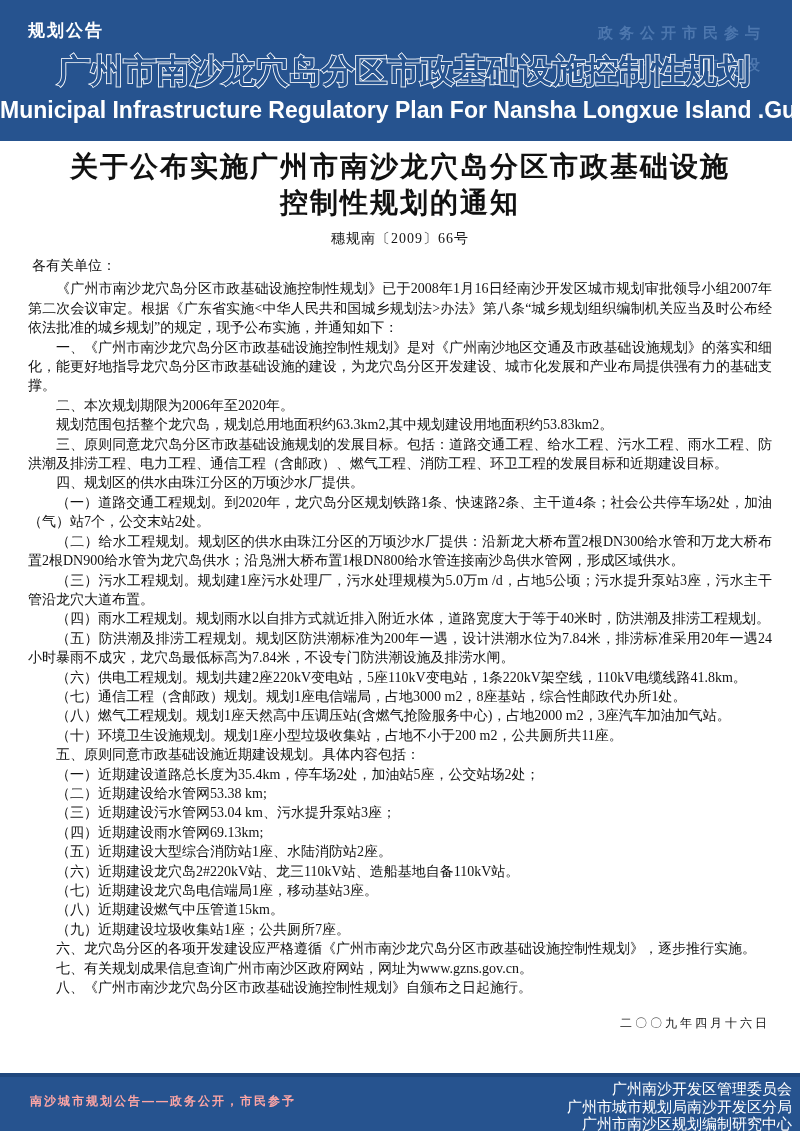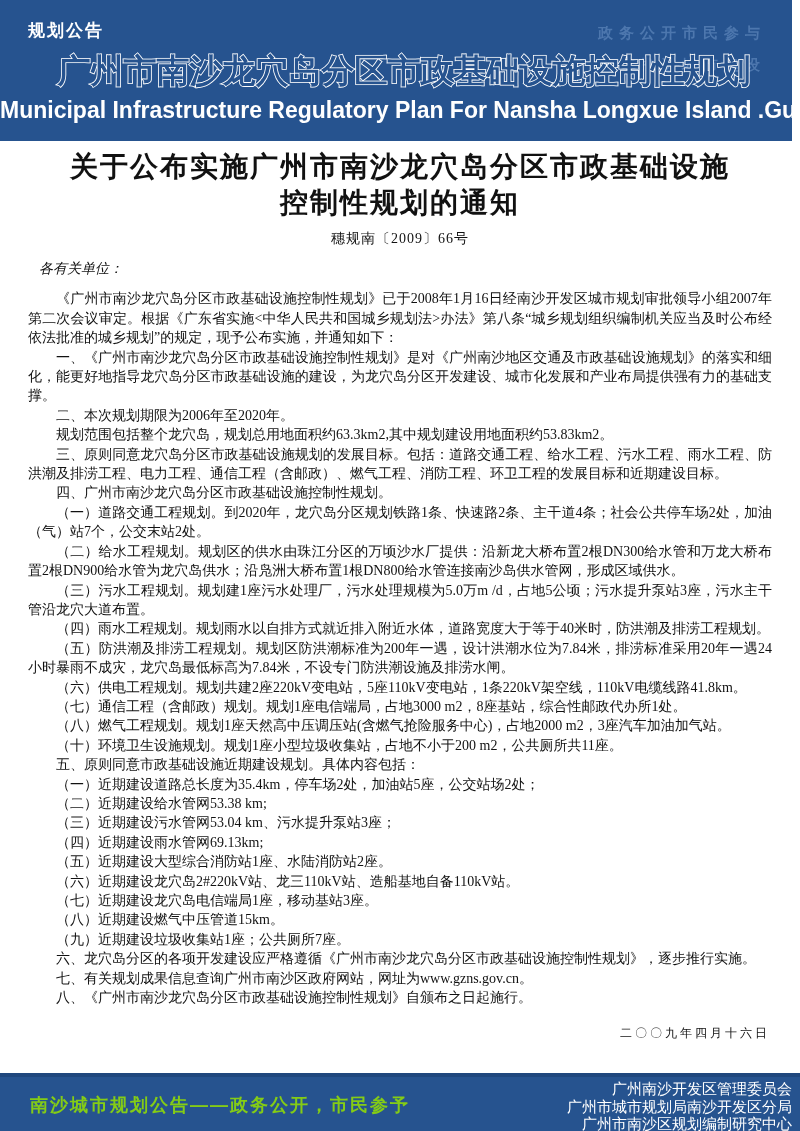--- a/index.html
+++ b/index.html
@@ -43,33 +43,33 @@
   .main { position:absolute; top:141px; left:0; width:800px; }
   .notice-title {
     margin:8px 30px 0; text-align:center;
     font-size:28px; line-height:36px; font-weight:bold; letter-spacing:2px;
   }
   .doc-number { text-align:center; font-size:14px; margin-top:9px; letter-spacing:1px; }
   .body-text {
     margin:8px 28px 0; font-size:14px; line-height:19.4px;
     text-align:justify; text-justify:inter-ideograph;
   }
-  .salutation { margin:11px;font-style:italic; }
+  .salutation { margin:4px; }
   .body-text p.para { margin:0; text-indent:2em; }
   .issue-date { text-align:right; margin:18px 30px 0; font-size:12px; letter-spacing:3px; }
 
   
   .footer {
     position:absolute; left:0; bottom:0; width:800px; height:58px;
     border-top:4px solid #1f477d;
   }
   .ftr-wm {
-    position:absolute; left:30px; top:16px; color:#84cc16;
+    position:absolute; left:30px; top:16px; color:#fca5a5;
     font-family:"Liberation Sans","DejaVu Sans",sans-serif;
-    font-weight:bold; font-size:18px; letter-spacing:2px; white-space:nowrap;
+    font-weight:bold; font-size:12px; letter-spacing:2px; white-space:nowrap;
   }
   .orgs {
     position:absolute; right:8px; top:3px; text-align:right; color:#ffffff;
     font-family:"Liberation Sans","DejaVu Sans",sans-serif;
     font-size:15px; line-height:17.5px;
   }
   .orgs div { margin:0; }
 </style>
 </head>
 <body>
@@ -90,21 +90,21 @@
   <div class="doc-number">穗规南〔2009〕66号</div>
 
   <div class="body-text">
     <p class="salutation">各有关单位：</p>
     <div>
         <p class="para">《广州市南沙龙穴岛分区市政基础设施控制性规划》已于2008年1月16日经南沙开发区城市规划审批领导小组2007年第二次会议审定。根据《广东省实施&lt;中华人民共和国城乡规划法&gt;办法》第八条“城乡规划组织编制机关应当及时公布经依法批准的城乡规划”的规定，现予公布实施，并通知如下：</p>
         <p class="para">一、《广州市南沙龙穴岛分区市政基础设施控制性规划》是对《广州南沙地区交通及市政基础设施规划》的落实和细化，能更好地指导龙穴岛分区市政基础设施的建设，为龙穴岛分区开发建设、城市化发展和产业布局提供强有力的基础支撑。</p>
         <p class="para">二、本次规划期限为2006年至2020年。</p>
         <p class="para">规划范围包括整个龙穴岛，规划总用地面积约63.3km2,其中规划建设用地面积约53.83km2。</p>
         <p class="para">三、原则同意龙穴岛分区市政基础设施规划的发展目标。包括：道路交通工程、给水工程、污水工程、雨水工程、防洪潮及排涝工程、电力工程、通信工程（含邮政）、燃气工程、消防工程、环卫工程的发展目标和近期建设目标。</p>
-        <p class="para">四、广州市南沙龙穴岛分区市政基础设施控制性规划。</p>
+        <p class="para">四、规划区的供水由珠江分区的万顷沙水厂提供。</p>
         <p class="para">（一）道路交通工程规划。到2020年，龙穴岛分区规划铁路1条、快速路2条、主干道4条；社会公共停车场2处，加油（气）站7个，公交末站2处。</p>
         <p class="para">（二）给水工程规划。规划区的供水由珠江分区的万顷沙水厂提供：沿新龙大桥布置2根DN300给水管和万龙大桥布置2根DN900给水管为龙穴岛供水；沿凫洲大桥布置1根DN800给水管连接南沙岛供水管网，形成区域供水。</p>
         <p class="para">（三）污水工程规划。规划建1座污水处理厂，污水处理规模为5.0万m /d，占地5公顷；污水提升泵站3座，污水主干管沿龙穴大道布置。</p>
         <p class="para">（四）雨水工程规划。规划雨水以自排方式就近排入附近水体，道路宽度大于等于40米时，防洪潮及排涝工程规划。</p>
         <p class="para">（五）防洪潮及排涝工程规划。规划区防洪潮标准为200年一遇，设计洪潮水位为7.84米，排涝标准采用20年一遇24小时暴雨不成灾，龙穴岛最低标高为7.84米，不设专门防洪潮设施及排涝水闸。</p>
         <p class="para">（六）供电工程规划。规划共建2座220kV变电站，5座110kV变电站，1条220kV架空线，110kV电缆线路41.8km。</p>
         <p class="para">（七）通信工程（含邮政）规划。规划1座电信端局，占地3000 m2，8座基站，综合性邮政代办所1处。</p>
         <p class="para">（八）燃气工程规划。规划1座天然高中压调压站(含燃气抢险服务中心)，占地2000 m2，3座汽车加油加气站。</p>
         <p class="para">（十）环境卫生设施规划。规划1座小型垃圾收集站，占地不小于200 m2，公共厕所共11座。</p>
         <p class="para">五、原则同意市政基础设施近期建设规划。具体内容包括：</p>

